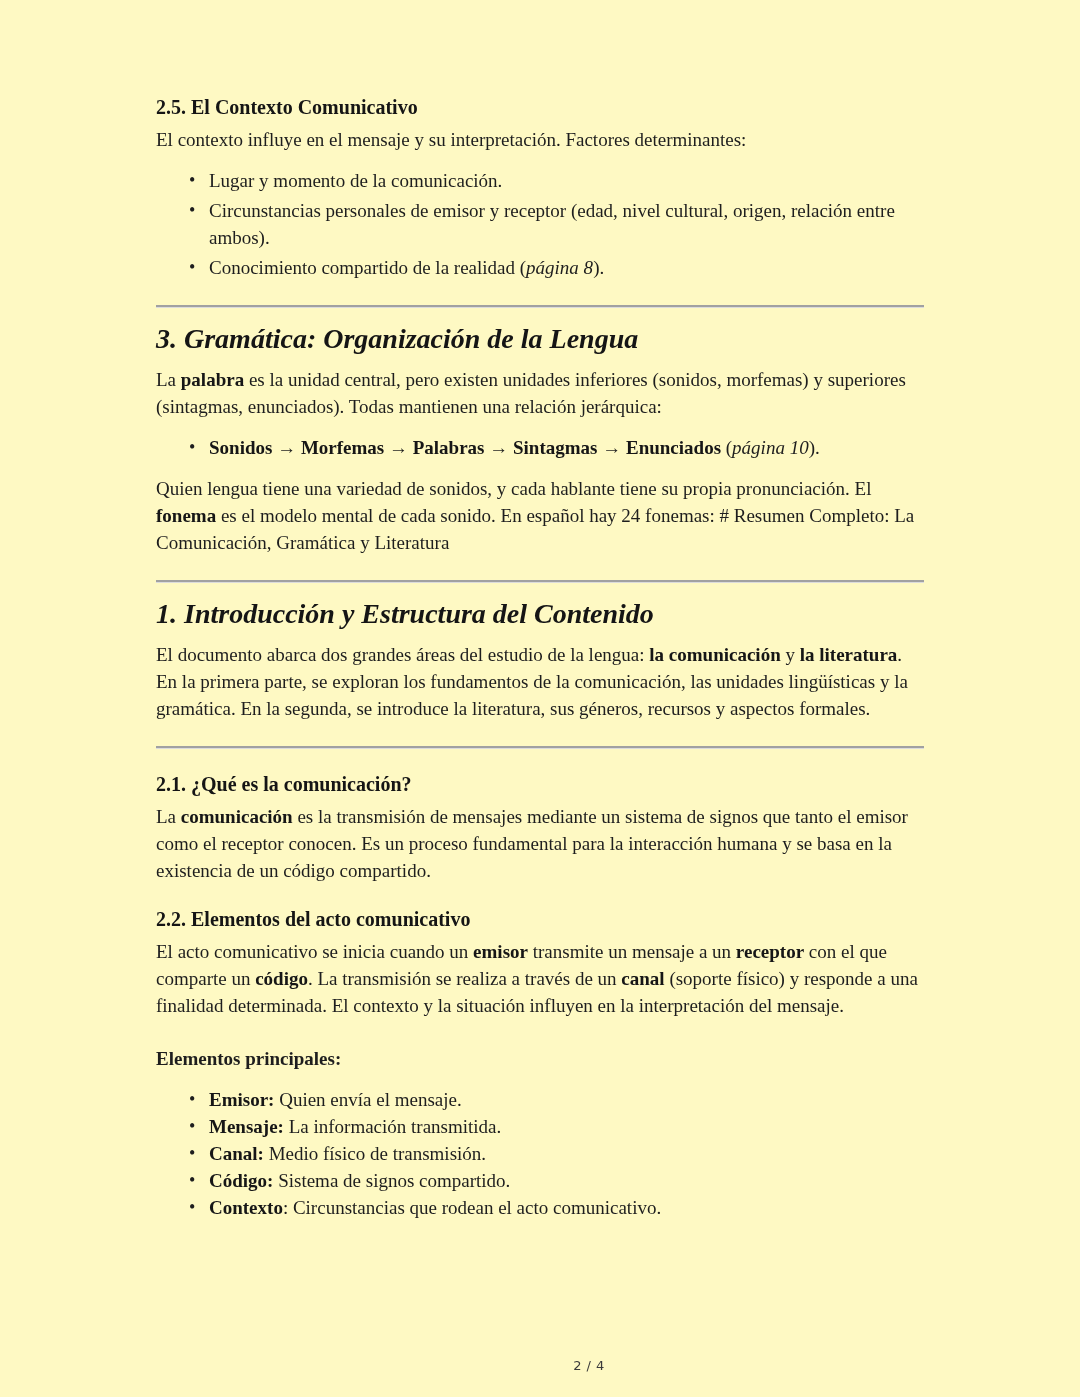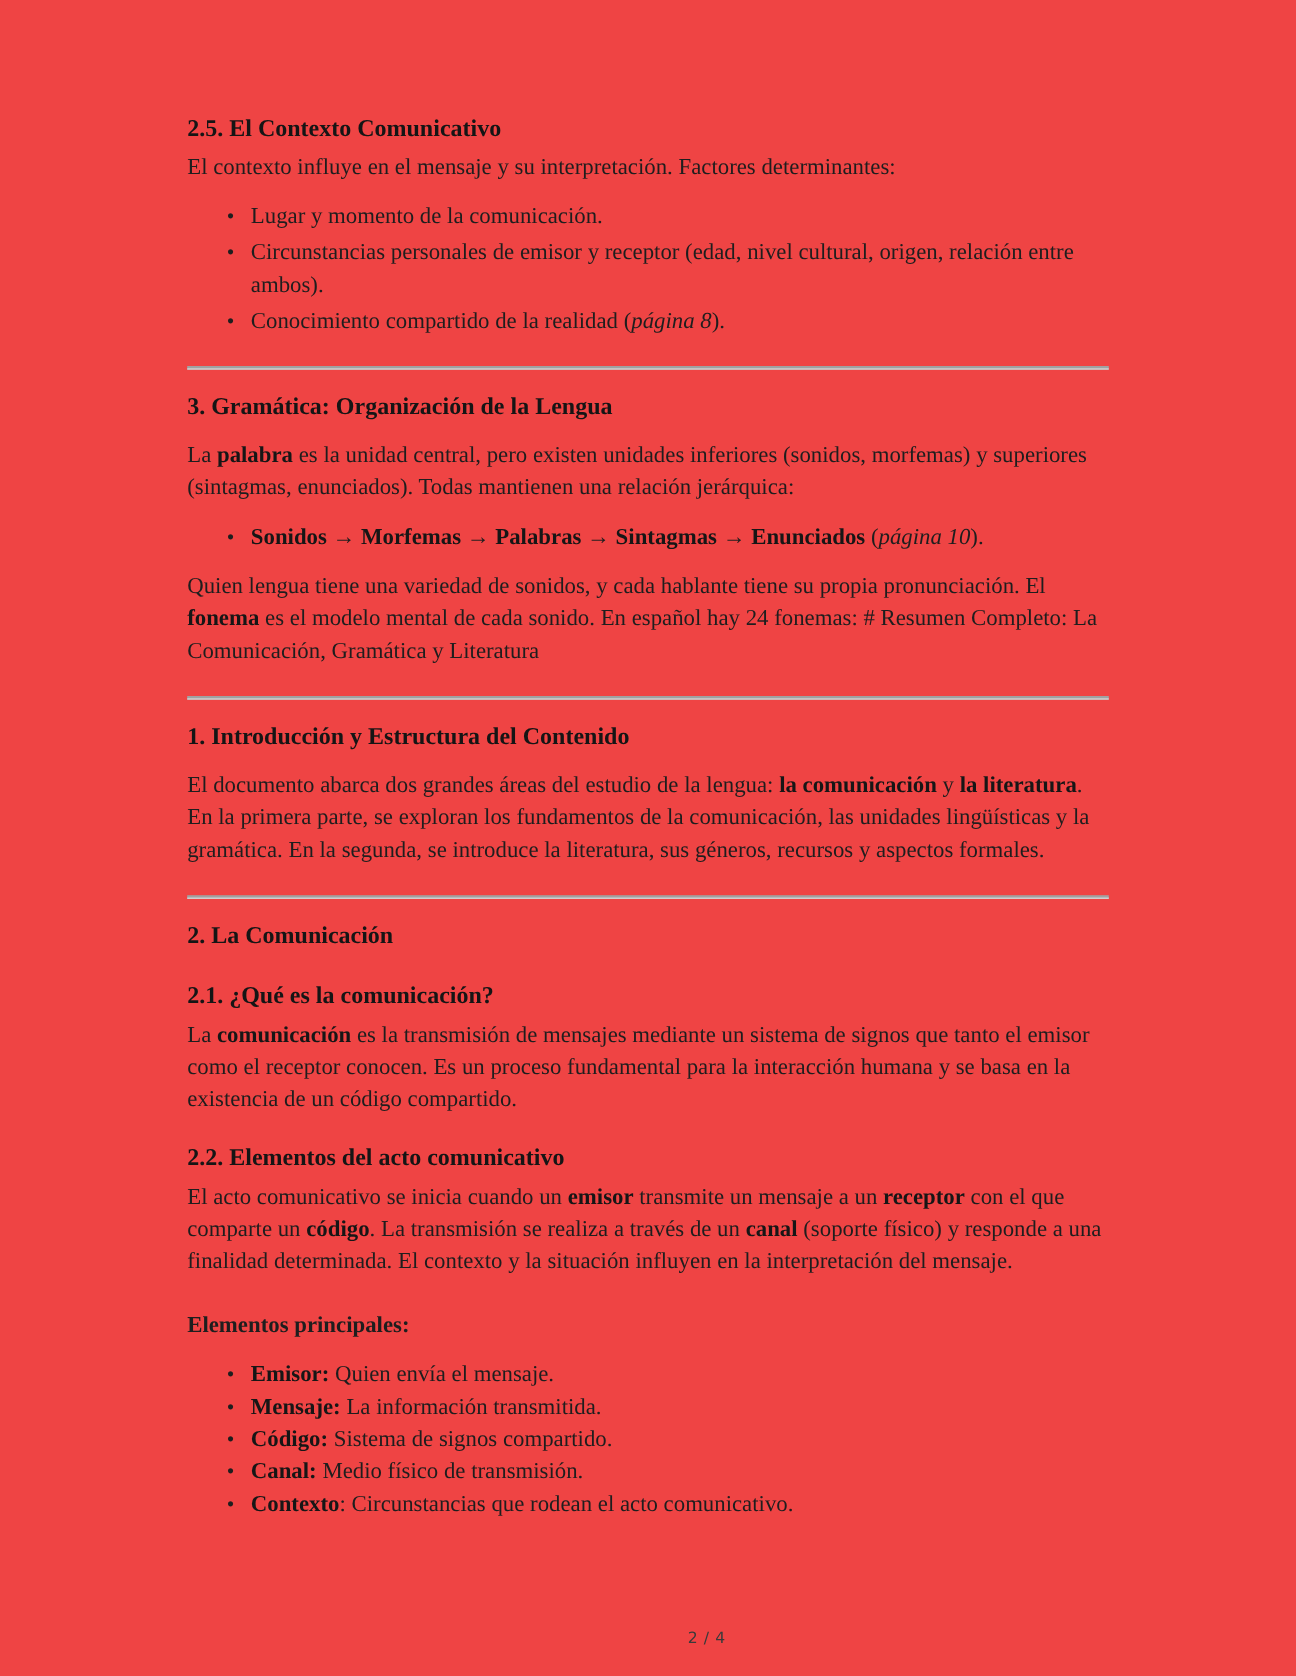--- a/index.html
+++ b/index.html
@@ -4,38 +4,39 @@
 <style>
   html, body {
     margin: 0;
     padding: 0;
     background: #ffffff;
   }
   .canvas {
     position: relative;
     width: 1080px;
     height: 1397px;
-    background: #ef4444;
+    background: #fef9c3;
     overflow: hidden;
     font-family: "Liberation Serif", "DejaVu Serif", serif;
     color: #1e1e1e;
   }
   .page {
     width: 768px;
     margin: 0 auto;
     padding-top: 72px;
     font-size: 19px;
     line-height: 27px;
   }
   h2 {
-    font-size: 20px;
+    font-size: 28px;
     line-height: 30px;
     font-weight: bold;
     color: #151515;
     margin: 16px 0 12px 0;
+    font-style: italic;
   }
   h3 {
     font-size: 20px;
     line-height: 26px;
     font-weight: bold;
     color: #151515;
     margin: 22px 0 6px 0;
   }
   .page > section > h3:first-child {
     margin-top: 22px;
@@ -117,31 +118,30 @@
     <hr>
 
     <section>
       <h2>1. Introducción y Estructura del Contenido</h2>
       <p><span>El documento abarca dos grandes áreas del estudio de la lengua: </span><strong>la comunicación</strong><span> y </span><strong>la literatura</strong><span>. En la primera parte, se exploran los fundamentos de la comunicación, las unidades lingüísticas y la gramática. En la segunda, se introduce la literatura, sus géneros, recursos y aspectos formales.</span></p>
     </section>
 
     <hr>
 
     <section>
-      <h2>2. La Comunicación</h2>
       <h3>2.1. ¿Qué es la comunicación?</h3>
       <p><span>La </span><strong>comunicación</strong><span> es la transmisión de mensajes mediante un sistema de signos que tanto el emisor como el receptor conocen. Es un proceso fundamental para la interacción humana y se basa en la existencia de un código compartido.</span></p>
       <h3>2.2. Elementos del acto comunicativo</h3>
       <p><span>El acto comunicativo se inicia cuando un </span><strong>emisor</strong><span> transmite un mensaje a un </span><strong>receptor</strong><span> con el que comparte un </span><strong>código</strong><span>. La transmisión se realiza a través de un </span><strong>canal</strong><span> (soporte físico) y responde a una finalidad determinada. El contexto y la situación influyen en la interpretación del mensaje.</span></p>
       <p class="doc-label">Elementos principales:</p>
       <ul class="tight">
         <li><strong>Emisor:</strong><span> Quien envía el mensaje.</span></li>
         <li><strong>Mensaje:</strong><span> La información transmitida.</span></li>
+        <li><strong>Canal:</strong><span> Medio físico de transmisión.</span></li>
         <li><strong>Código:</strong><span> Sistema de signos compartido.</span></li>
-        <li><strong>Canal:</strong><span> Medio físico de transmisión.</span></li>
         <li><strong>Contexto</strong><span>: Circunstancias que rodean el acto comunicativo.</span></li>
       </ul>
     </section>
 
   </div>
 
   <div class="footer">
     <span>2 / 4</span>
   </div>
 </div>

